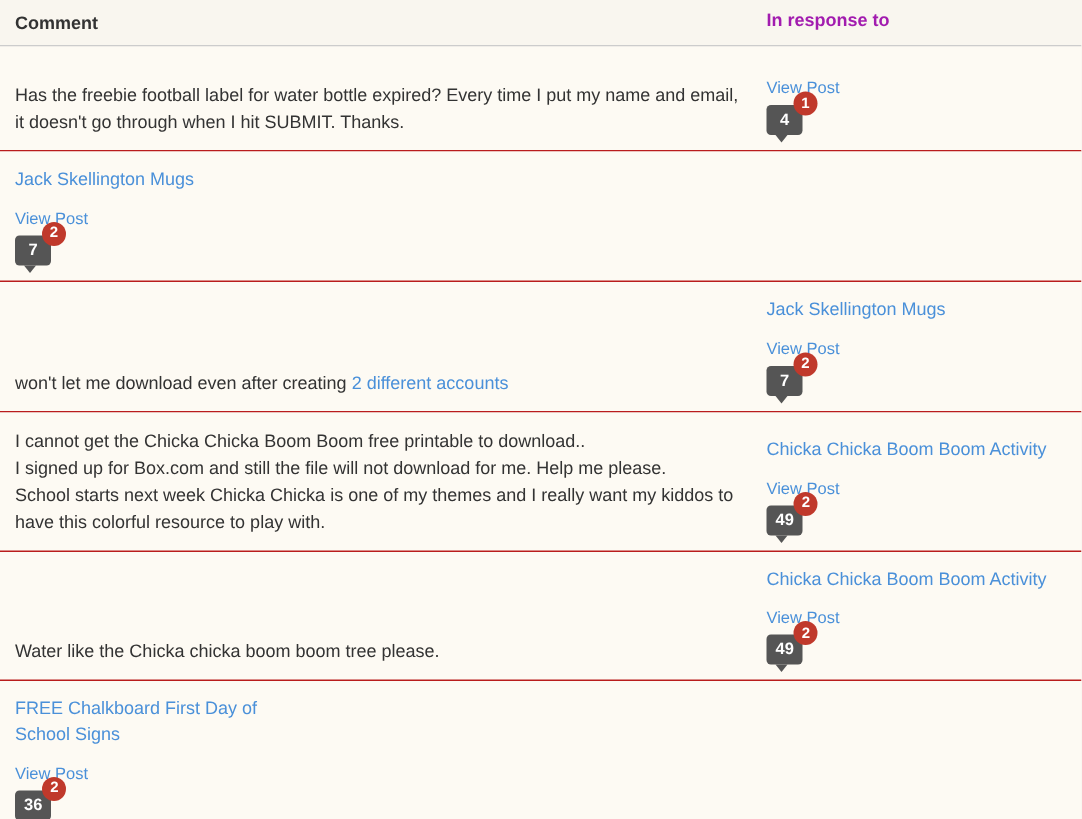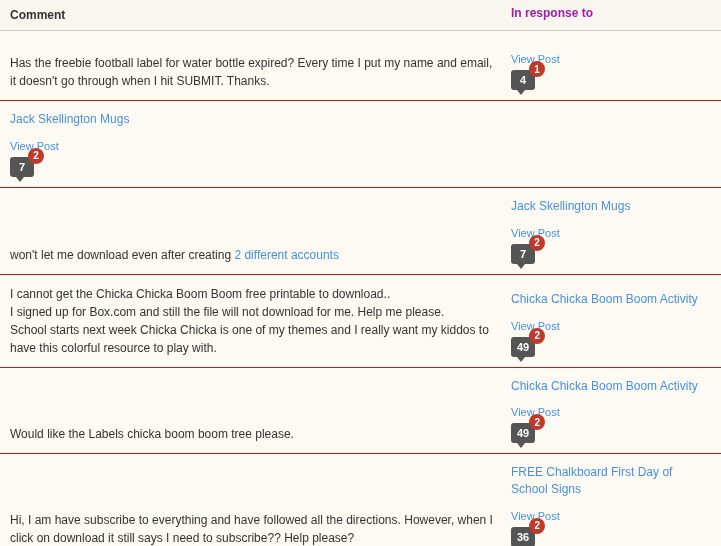--- a/index.html
+++ b/index.html
@@ -174,36 +174,33 @@
       <span class="view-post">View Post</span>
       <div class="badge-row">
         <span class="speech-badge">49</span>
         <span class="count-badge">2</span>
       </div>
     </div>
   </div>
 
   <div class="table-row">
     <div class="col-comment">
-      Would like the Labels chicka boom boom tree please.
+      Water like the Chicka chicka boom boom tree please.
     </div>
     <div class="col-response">
       <span class="response-title">Chicka Chicka Boom Boom Activity</span>
       <span class="view-post">View Post</span>
       <div class="badge-row">
         <span class="speech-badge">49</span>
         <span class="count-badge">2</span>
       </div>
     </div>
   </div>
 
   <div class="table-row">
-    <div class="col-comment">
-      Hi, I am have subscribe to everything and have followed all the directions. However, when I click on download it still says I need to subscribe?? Help please?
-    </div>
     <div class="col-response">
       <span class="response-title">FREE Chalkboard First Day of School Signs</span>
       <span class="view-post">View Post</span>
       <div class="badge-row">
         <span class="speech-badge">36</span>
         <span class="count-badge">2</span>
       </div>
     </div>
   </div>
 

